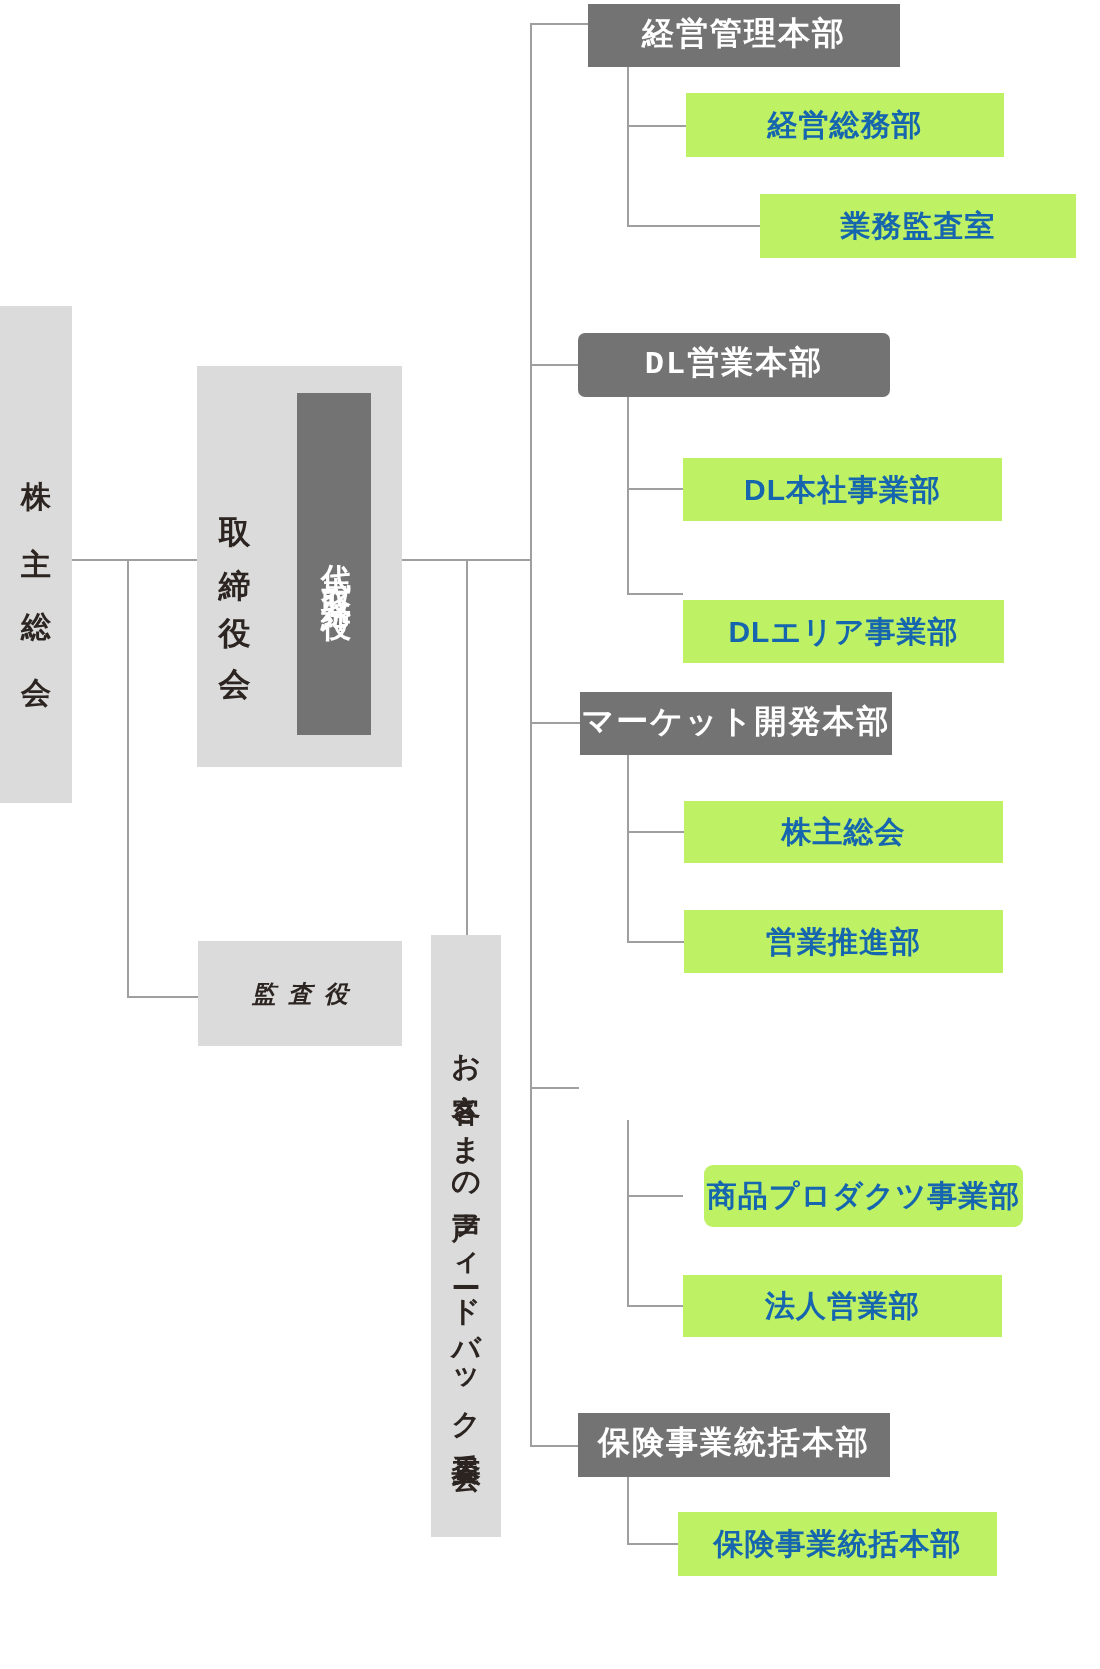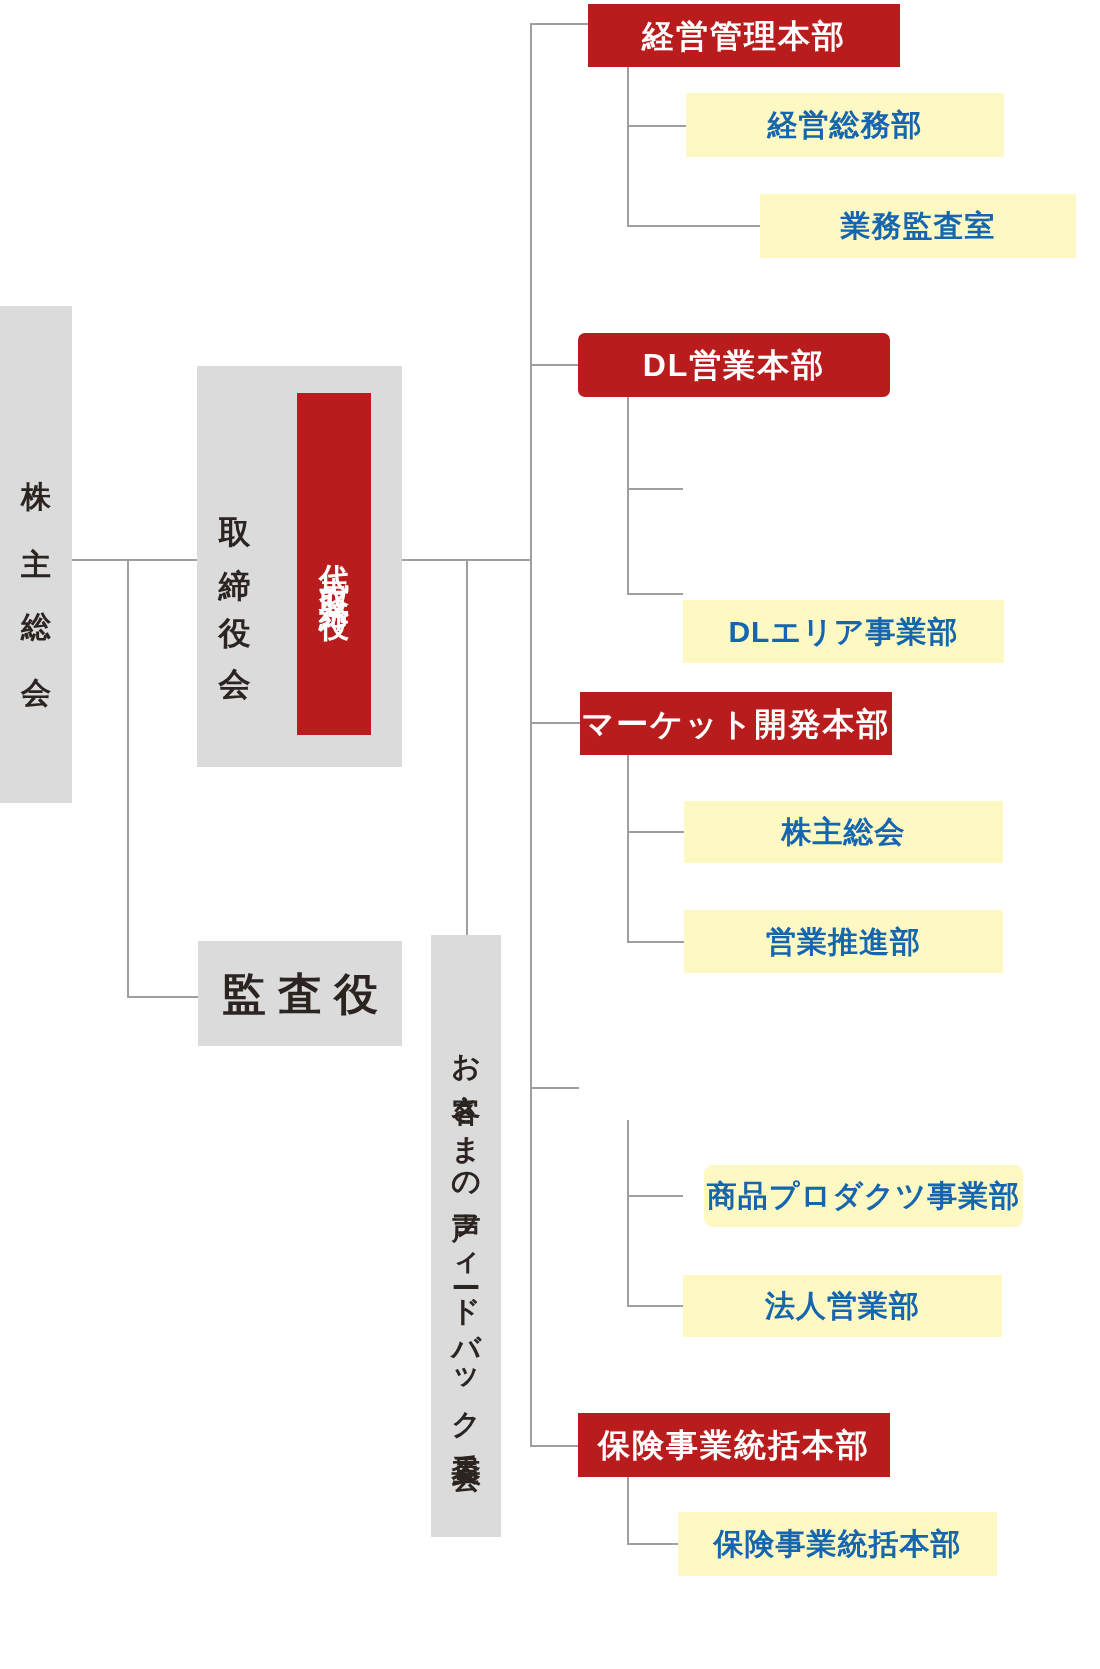--- a/index.html
+++ b/index.html
@@ -11,34 +11,34 @@
     overflow:hidden;
   }
   .line{position:absolute;background:#9f9f9f;}
   .box{
     position:absolute;
     display:flex;align-items:center;justify-content:center;
     box-sizing:border-box;
     font-weight:bold;line-height:1;
   }
   .gray{background:#dbdbdb;color:#2b2420;}
-  .blue{background:#b91c1c;color:#ffffff;}
-  .light{background:#fef9c3;color:#1565af;}
+  .blue{background:#737373;color:#ffffff;font-family:Liberation Mono, monospace;}
+  .light{background:#bef264;color:#1565af;}
   .vtext{
     writing-mode:vertical-rl;
     text-orientation:mixed;
   }
   .hdr{font-size:32px;letter-spacing:2px;}
   .dept{font-size:30px;letter-spacing:1px;}
   
   .shareholders-text{font-size:30px;letter-spacing:66px;padding-top:66px;}
   .board-text{font-size:32px;letter-spacing:50px;padding-top:50px;}
   .rep-text{font-size:30px;letter-spacing:12px;padding-top:12px;}
   .committee-text{font-size:29px;letter-spacing:5px;padding-top:5px;}
-  .auditor-text{font-size:44px;letter-spacing:12px;padding-left:12px;}
+  .auditor-text{font-size:24px;letter-spacing:12px;padding-left:12px;font-style:italic;}
 </style>
 </head>
 <body>
 
 <div class="canvas">
 
   <div class="line" style="left:72px;top:559px;width:125px;height:2px;"></div>
 
   <div class="line" style="left:402px;top:559px;width:130px;height:2px;"></div>
 
@@ -100,20 +100,23 @@
   <div class="box light dept" style="left:686px;top:93px;width:318px;height:64px;">
     <span>経営総務部</span>
   </div>
   <div class="box light dept" style="left:760px;top:194px;width:316px;height:64px;">
     <span>業務監査室</span>
   </div>
 
   <div class="box blue hdr" style="left:578px;top:333px;width:312px;height:64px;border-radius:7px;">
     <span>DL営業本部</span>
   </div>
+  <div class="box light dept" style="left:683px;top:458px;width:319px;height:63px;">
+    <span>DL本社事業部</span>
+  </div>
   <div class="box light dept" style="left:683px;top:560px;width:321px;height:63px;margin-top:40px;">
     <span>DLエリア事業部</span>
   </div>
 
   <div class="box blue hdr" style="left:580px;top:692px;width:312px;height:63px;">
     <span>マーケット開発本部</span>
   </div>
   <div class="box light dept" style="left:684px;top:801px;width:319px;height:62px;">
     <span>株主総会</span>
   </div>

